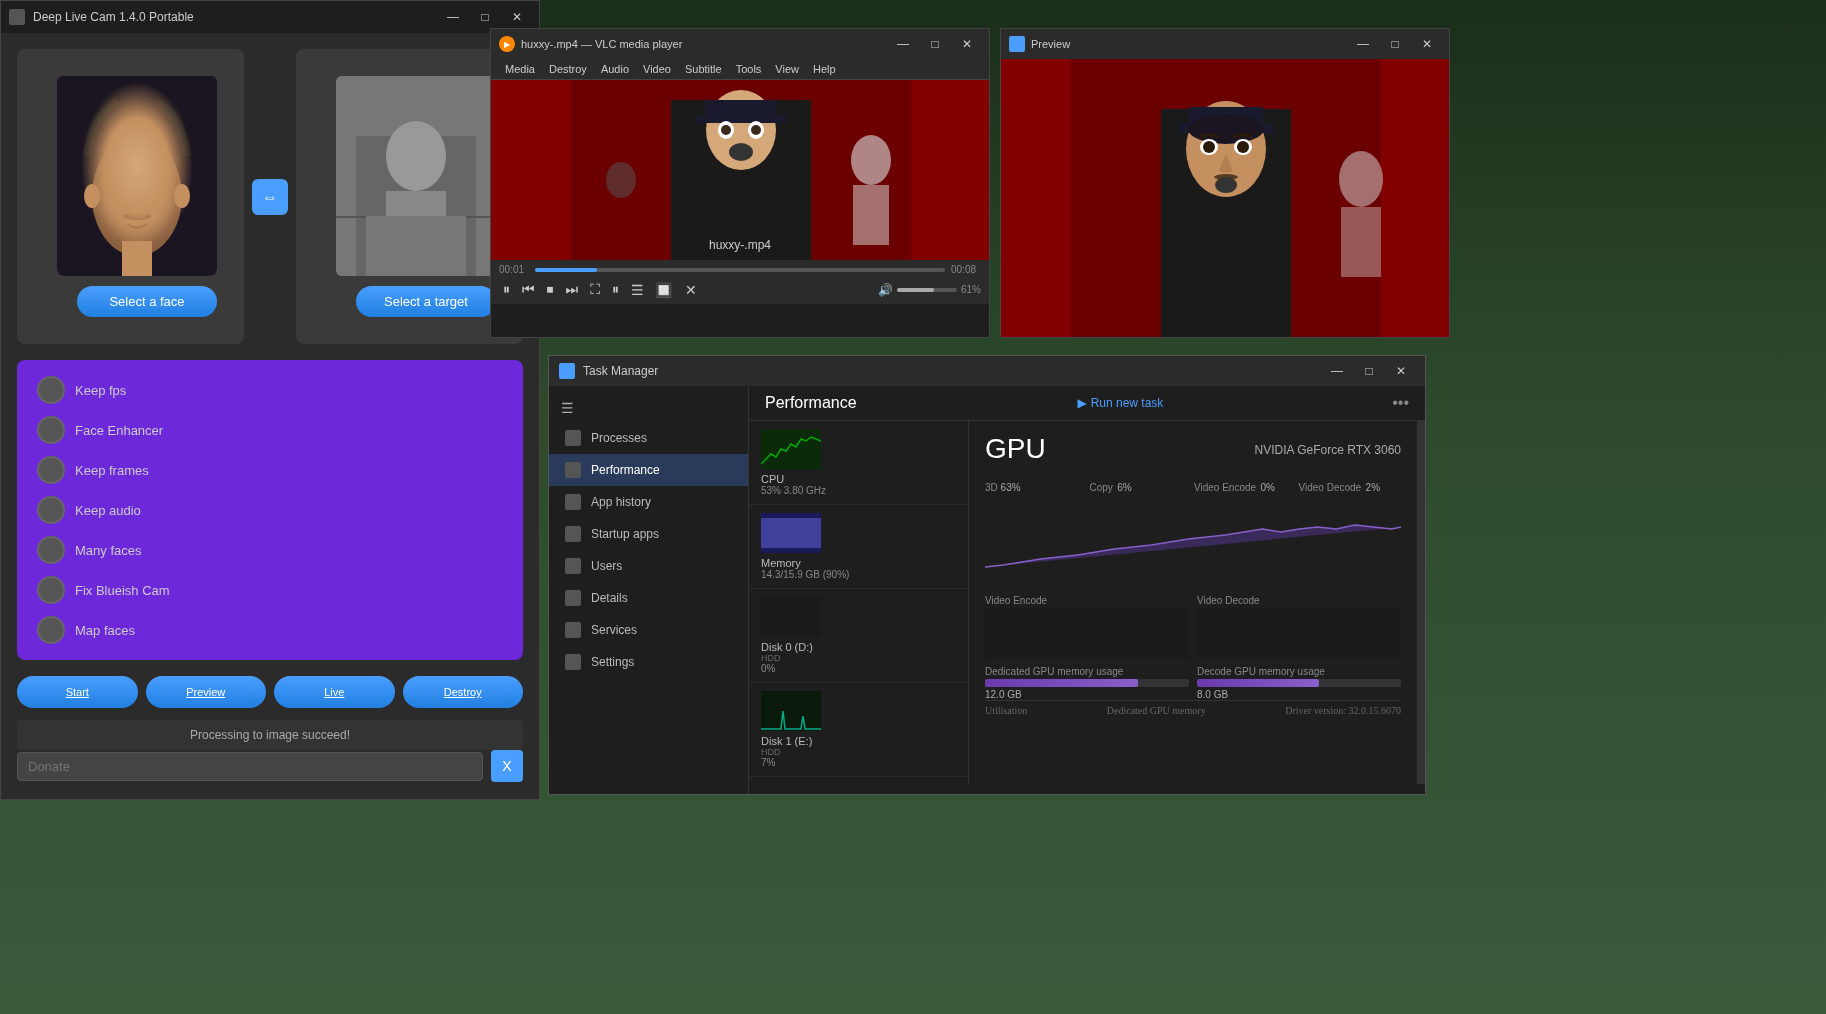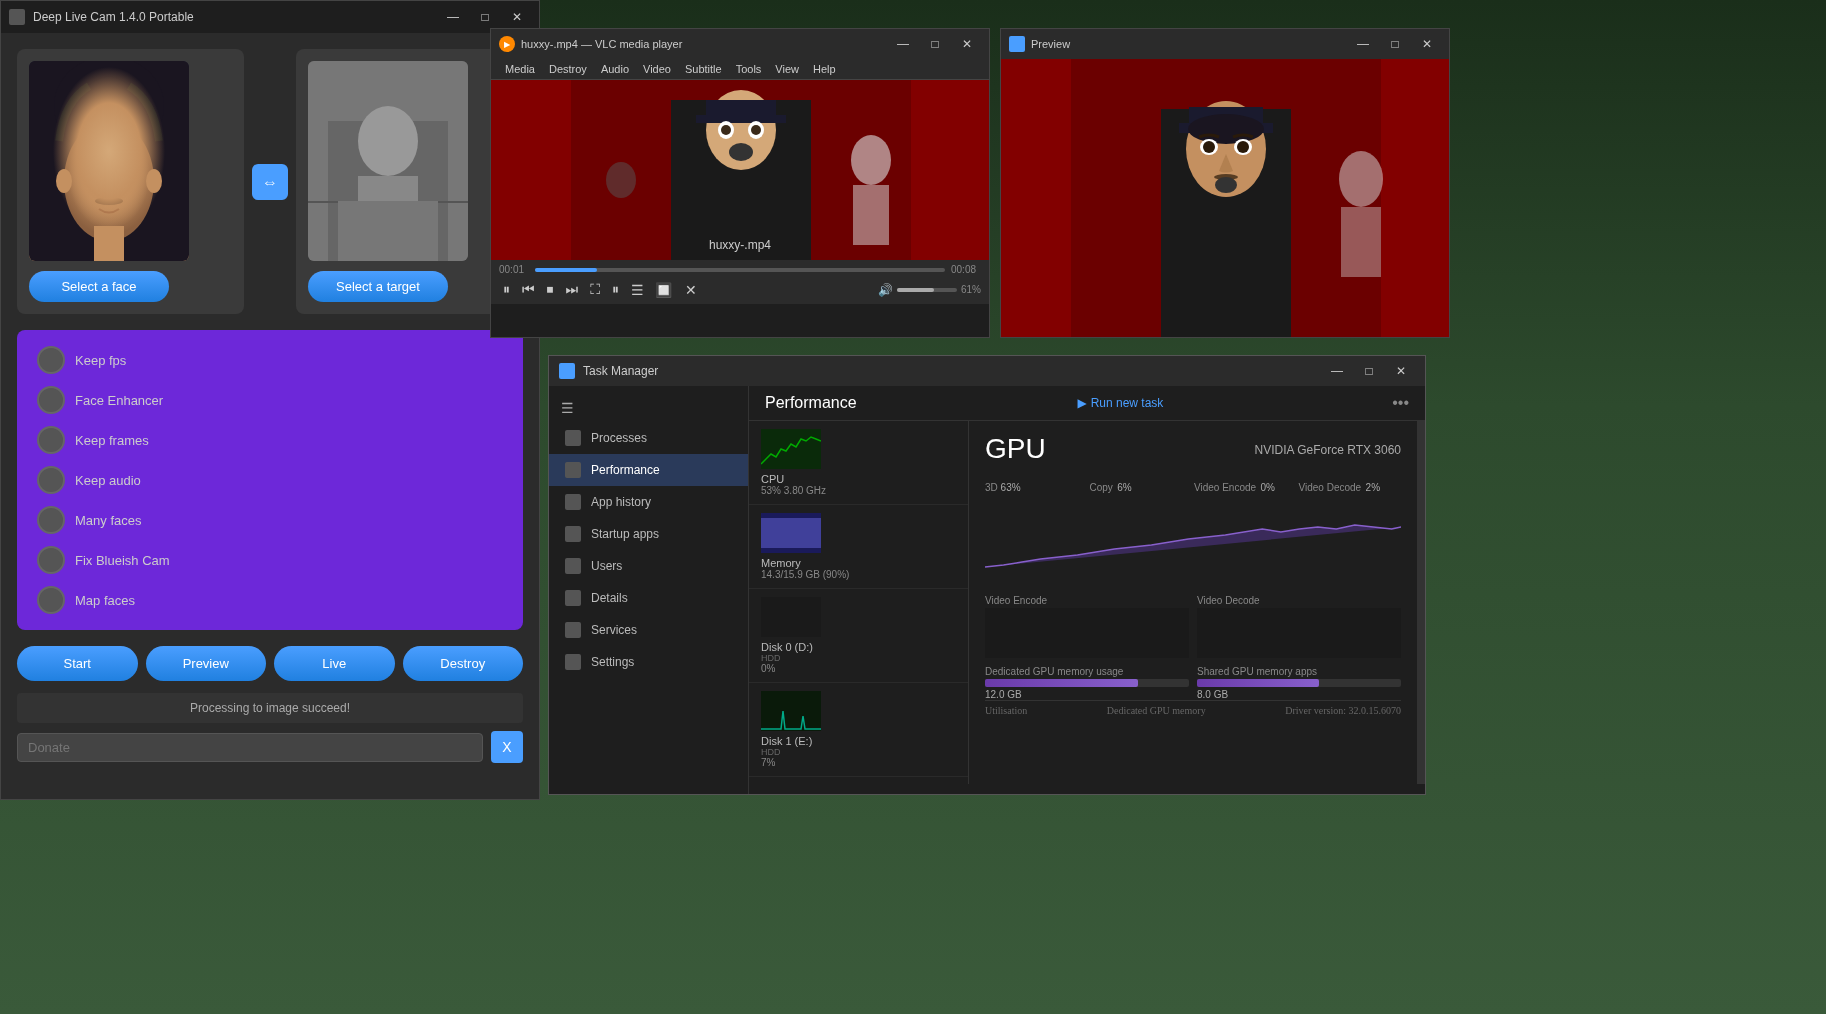--- a/index.html
+++ b/index.html
@@ -75,24 +75,24 @@
     .face-panels {
       display: flex;
       align-items: center;
       gap: 8px;
       margin-bottom: 16px;
     }
     .face-panel {
       flex: 1;
       background: #3a3a3a;
       border-radius: 8px;
-      padding: 12px;
+      padding: 27px;
       display: flex;
       flex-direction: column;
-      align-items: flex-start;
+      align-items: flex-end;
       gap: 10px;
     }
     .face-image {
       width: 160px;
       height: 200px;
       border-radius: 6px;
       overflow: hidden;
       background: #555;
     }
     .face-img-placeholder {
@@ -178,33 +178,33 @@
       gap: 8px;
       margin-bottom: 12px;
     }
     .action-btn {
       flex: 1;
       background: linear-gradient(180deg, #4a9eff 0%, #2080e0 100%);
       color: white;
       border: none;
       border-radius: 20px;
       padding: 10px 8px;
-      font-size: 13px;
+      font-size: 11px;
       cursor: pointer;
+      text-decoration: underline;
     }
 
     
     .status-bar {
       background: #333;
       border-radius: 4px;
       padding: 8px 12px;
       color: #aaa;
       font-size: 12px;
       text-align: center;
-      margin-bottom: 8px;
     }
 
     
     .donate-row {
       display: flex;
       align-items: center;
       gap: 8px;
     }
     .donate-input {
       flex: 1;
@@ -1071,21 +1071,21 @@
 
           <div class="tm-mem-bars">
             <div class="tm-mem-bar-section">
               <div class="tm-mem-bar-label">Dedicated GPU memory usage</div>
               <div class="tm-mem-bar-track">
                 <div class="tm-mem-bar-fill" style="width:75%"></div>
               </div>
               <div class="tm-mem-val">12.0 GB</div>
             </div>
             <div class="tm-mem-bar-section">
-              <div class="tm-mem-bar-label">Shared GPU memory apps</div>
+              <div class="tm-mem-bar-label">Decode GPU memory usage</div>
               <div class="tm-mem-bar-track">
                 <div class="tm-mem-bar-fill" style="width:60%"></div>
               </div>
               <div class="tm-mem-val">8.0 GB</div>
             </div>
           </div>
 
           <div class="tm-footer">
             <span>Utilisation</span>
             <span>Dedicated GPU memory</span>

